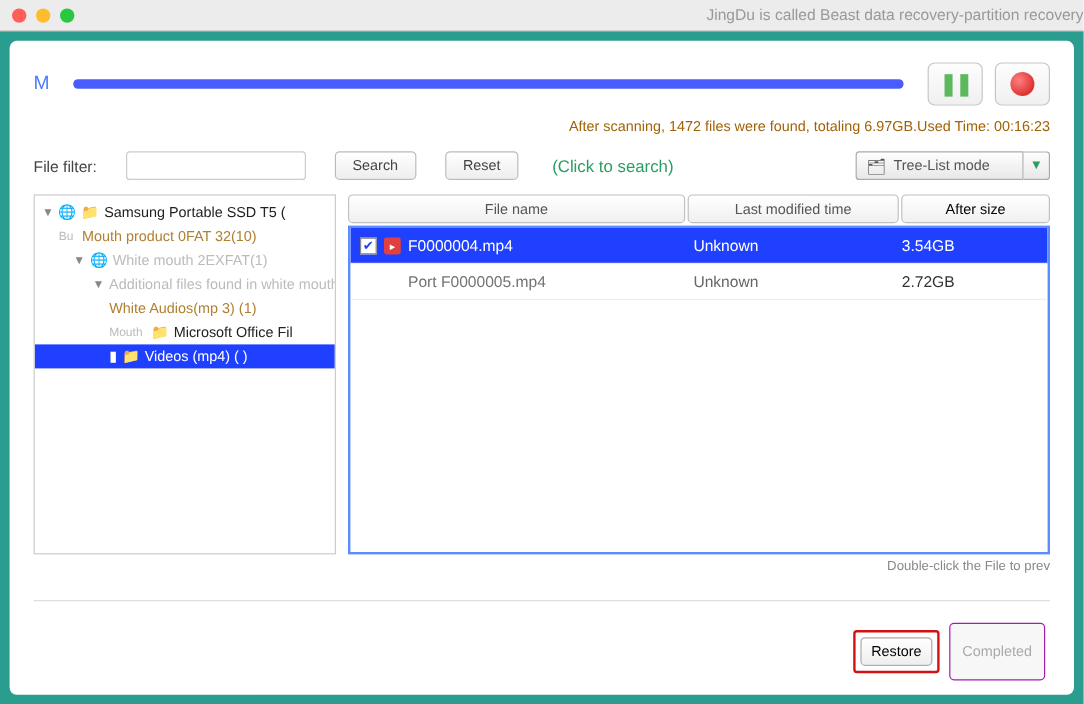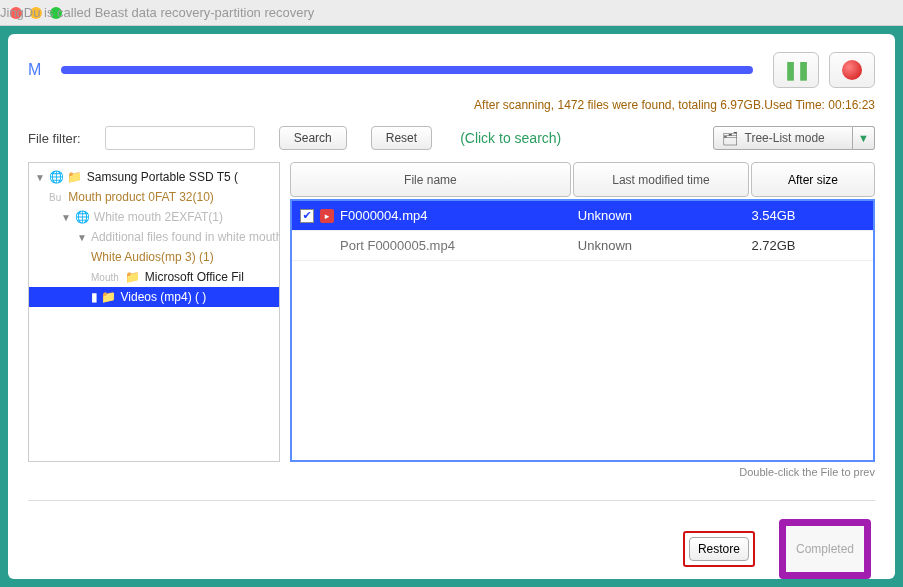--- a/index.html
+++ b/index.html
@@ -4,21 +4,21 @@
 <style>
   * { box-sizing: border-box; margin: 0; padding: 0; font-family: -apple-system, Helvetica, Arial, sans-serif; }
   body { background: #f5f5f5; width: 903px; height: 587px; overflow: hidden; }
   .window { width: 903px; height: 587px; background: #fff; }
   .titlebar { height: 26px; background: #ececec; display: flex; align-items: center; position: relative; border-bottom: 1px solid #d0d0d0; }
   .traffic { display: flex; gap: 8px; padding-left: 10px; }
   .tl { width: 12px; height: 12px; border-radius: 50%; }
   .tl.red { background: #ff5f57; }
   .tl.yellow { background: #febc2e; }
   .tl.green { background: #28c840; }
-  .title { position: absolute; left: 0; right: 0; text-align: left; font-size: 13px; color: #999; }
+  .title { position: absolute; left: 0; right: 0; text-align: right; font-size: 13px; color: #999; }
   .teal-border { border: 2px solid #2a9d8f; background: #2a9d8f; height: calc(100% - 26px); padding: 6px; }
   .inner { background: #fff; border-radius: 6px; height: 100%; padding: 18px 20px 12px 20px; position: relative; }
   .topctrl { display: flex; align-items: center; gap: 10px; margin-bottom: 10px; }
   .m-label { color: #4b7cff; font-size: 16px; font-weight: 500; }
   .progress { flex: 1; height: 8px; background: #4b5cff; border-radius: 4px; margin: 0 10px; }
   .sqbtn { width: 46px; height: 36px; border: 1px solid #c5c5c5; border-radius: 6px; background: linear-gradient(#fdfdfd,#f0f0f0); display: flex; align-items: center; justify-content: center; font-size: 18px; }
   .pause-icon { color: #5cb85c; font-weight: bold; letter-spacing: -2px; }
   .stop-icon { width: 20px; height: 20px; background: radial-gradient(circle at 35% 35%, #ff8080, #d01212); border-radius: 50%; }
   .inforow { display: flex; justify-content: flex-end; font-size: 12px; color: #a16207; margin-bottom: 14px; margin-left: 40px; }
   .filterrow { display: flex; align-items: center; gap: 24px; margin-bottom: 12px; }
@@ -37,42 +37,42 @@
   .tnode.gray { color: #bbb; }
   .tnode.sel { background: #2040ff; color: #fff; }
   .disc { color: #888; font-size: 10px; }
   .fld { color: #f0b040; }
   .pad1 { padding-left: 6px; }
   .pad2 { padding-left: 20px; }
   .pad3 { padding-left: 32px; }
   .pad4 { padding-left: 48px; }
   .pad5 { padding-left: 62px; }
   .filepanel { flex: 1; display: flex; flex-direction: column; }
-  .colheads { display: flex; gap: 2px; height: 35px; }
+  .colheads { display: flex; gap: 2px; height: 24px; }
   .colh { border: 1px solid #c0c0c0; border-radius: 4px; background: linear-gradient(#fff,#f0f0f0); font-size: 12px; color: #555; display: flex; align-items: center; justify-content: center; }
   .colh.fn { flex: 1.6; }
   .colh.lm { flex: 1; }
   .colh.sz { flex: 0.7; color: #000; font-weight: 500; }
   .filelist { border: 2px solid #5a8dff; flex: 1; overflow: hidden; margin-top: 2px; }
   .frow { display: flex; height: 30px; align-items: center; font-size: 13px; border-bottom: 1px solid #eee; }
   .frow.sel { background: #2040ff; color: #fff; }
   .fcell.fn { flex: 1.6; display: flex; align-items: center; gap: 6px; padding-left: 8px; }
   .fcell.lm { flex: 1; color: inherit; }
   .fcell.sz { flex: 0.7; }
   .frow:not(.sel) .fcell.fn { color: #737373; }
   .frow:not(.sel) .fcell.lm { color: #666; }
   .frow:not(.sel) .fcell.sz { color: #333; }
   .chk { width: 14px; height: 14px; background: #fff; border: 1px solid #888; display: inline-flex; align-items: center; justify-content: center; font-size: 11px; color: #2040ff; }
   .ficon { width: 14px; height: 14px; background: #e04040; border-radius: 2px; font-size: 9px; color: #fff; display: inline-flex; align-items: center; justify-content: center; }
   .hintbottom { text-align: right; font-size: 11px; color: #888; margin-top: 4px; }
   .divider { height: 1px; background: #ddd; margin: 22px 0 18px 0; }
   .footer { display: flex; justify-content: flex-end; gap: 8px; align-items: center; padding-right: 4px; }
   .restore-wrap { border: 2px solid #d01212; padding: 4px; border-radius: 3px; }
   .restorebtn { padding: 4px 8px; border: 1px solid #aaa; border-radius: 4px; background: linear-gradient(#fff,#eee); font-size: 12px; }
-  .completedbtn { padding: 16px 10px; border: 7px solid #a21caf; border-radius: 4px; background: #f7f7f7; font-size: 12px; color: #aaa; margin-left: 16px; }
+  .completedbtn { padding: 16px 10px; border: 1px solid #a21caf; border-radius: 4px; background: #f7f7f7; font-size: 12px; color: #aaa; }
   .tiny { font-size: 10px; color: #bbb; margin-right: 3px; }
 </style>
 </head>
 <body>
 
 <div class="window">
   <div class="titlebar">
     <div class="traffic">
       <div class="tl red"></div>
       <div class="tl yellow"></div>

